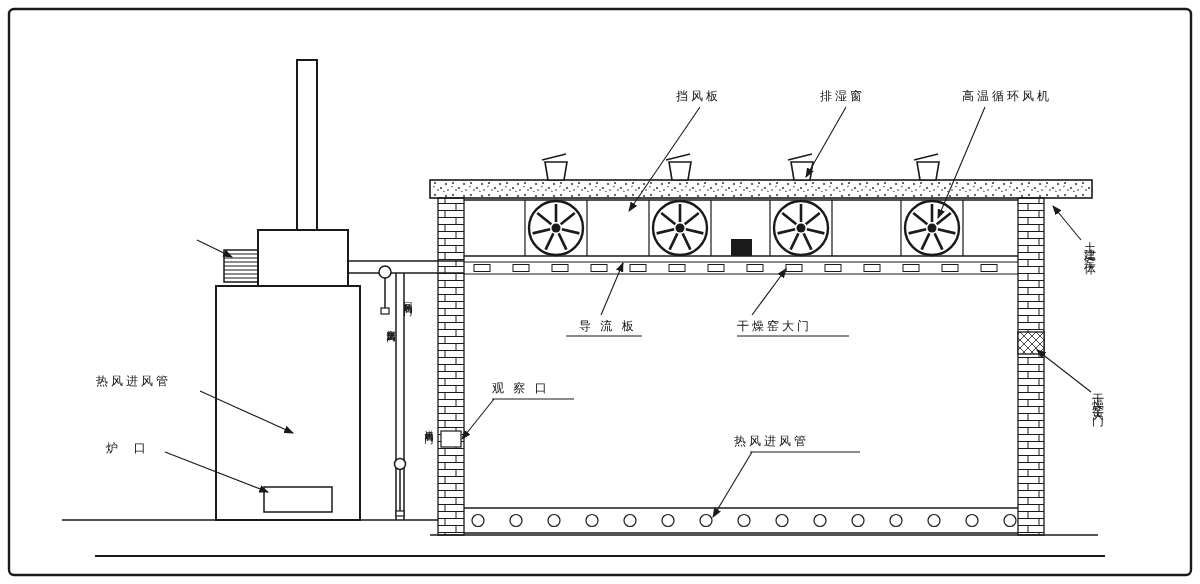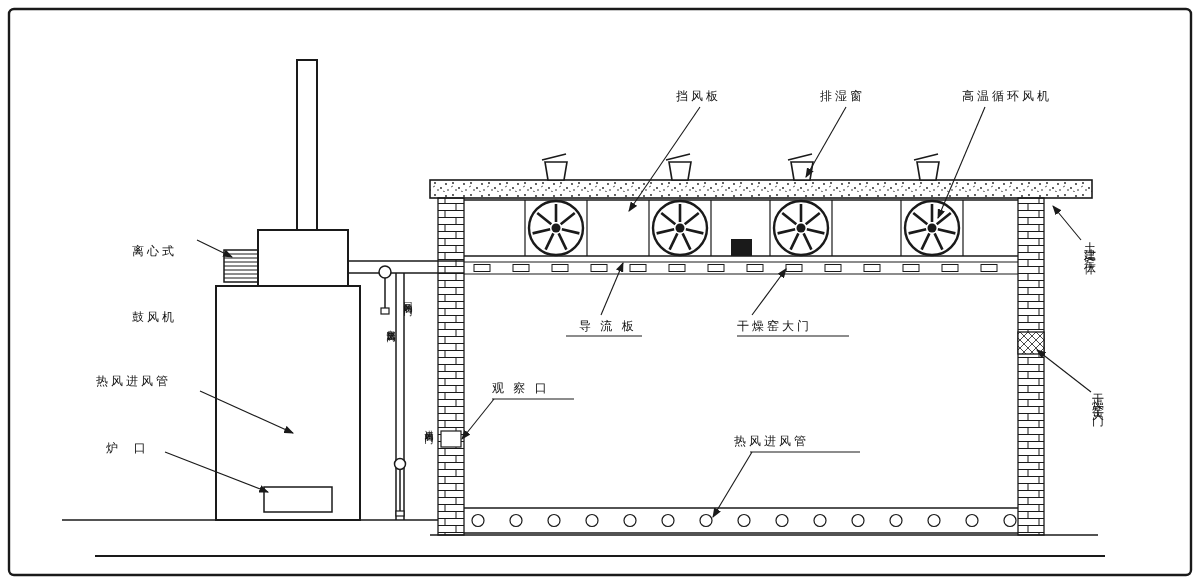--- a/index.html
+++ b/index.html
@@ -191,24 +191,20 @@
       <line x1="752" y1="452" x2="713" y2="517"></line>
       <line x1="1081" y1="240" x2="1053" y2="206"></line>
       <line x1="1091" y1="392" x2="1037" y2="350"></line>
     </g>
   </svg>
 
   <div class="lbl" style="left:676px;top:86px">挡风板</div>
   <div class="lbl" style="left:820px;top:86px">排湿窗</div>
   <div class="lbl" style="left:962px;top:86px">高温循环风机</div>
 
-  <div class="lbl two-line" style="left:132px;top:196px">
-    <div>离心式</div>
-    <div>鼓风机</div>
-  </div>
 
   <div class="lbl" style="left:96px;top:371px">热风进风管</div>
   <div class="lbl" style="left:106px;top:438px">炉  口</div>
   <div class="lbl" style="left:579px;top:316px">导 流 板</div>
   <div class="lbl" style="left:737px;top:316px">干燥窑大门</div>
   <div class="lbl" style="left:492px;top:378px">观 察 口</div>
   <div class="lbl" style="left:734px;top:431px">热风进风管</div>
 
   <div class="lbl vlabel" style="left:1080px;top:232px">土建窑体</div>
   <div class="lbl vlabel door" style="left:1088px;top:384px">干燥窑大门</div>

